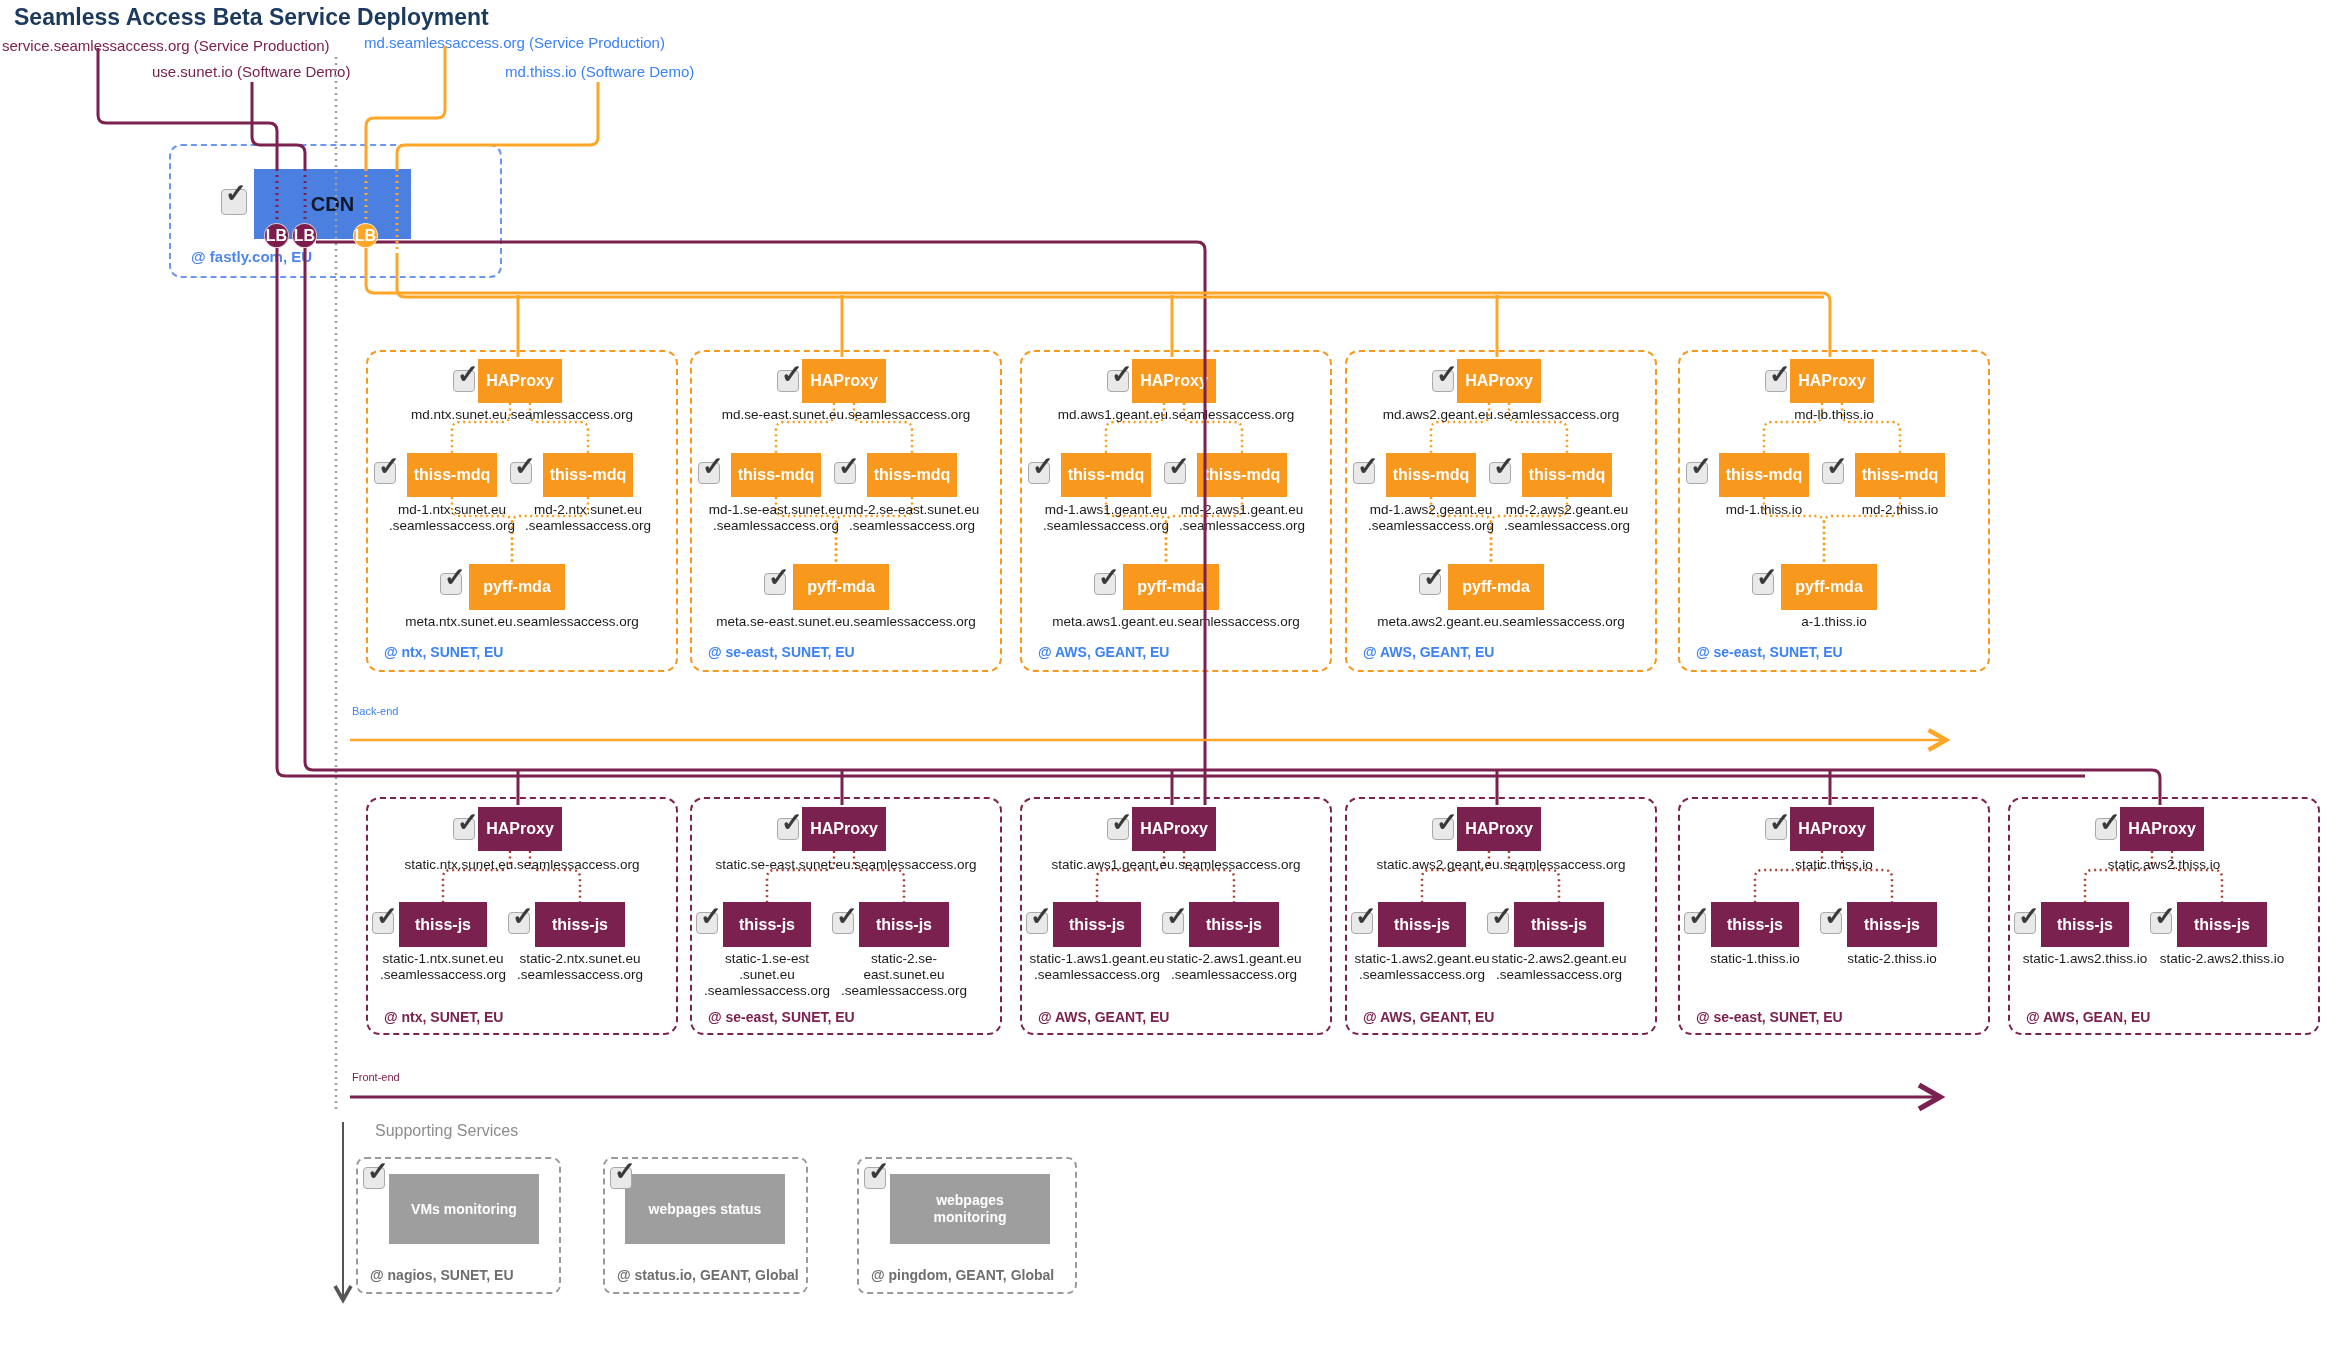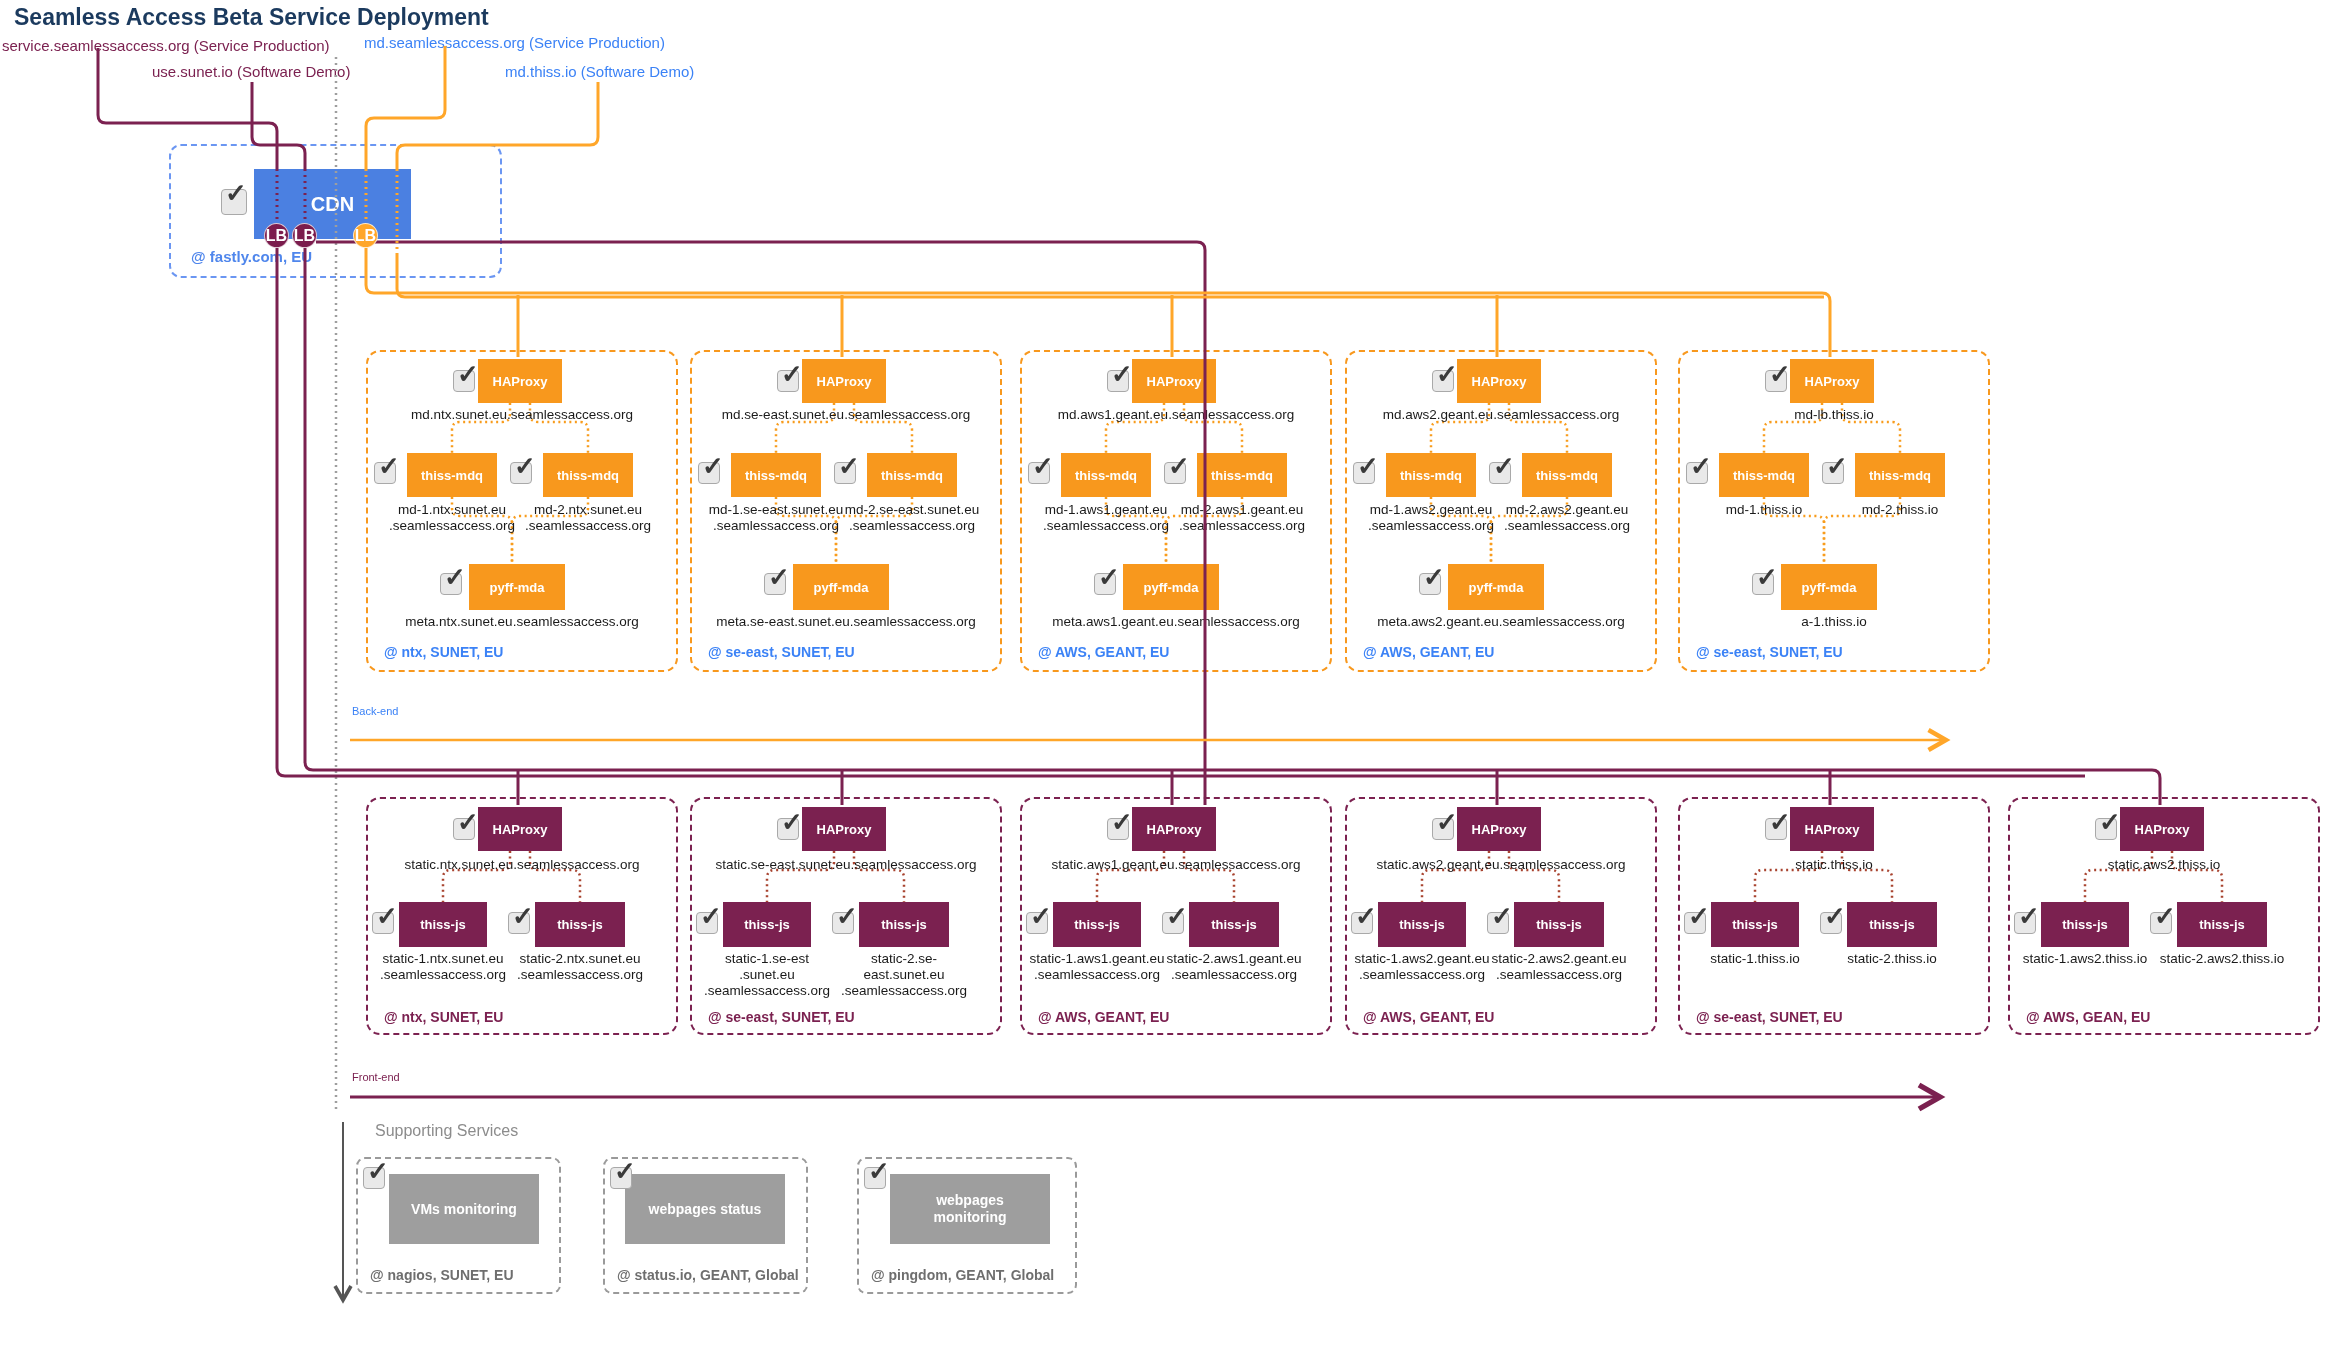--- a/index.html
+++ b/index.html
@@ -4,37 +4,37 @@
 <style>
   html,body{margin:0;padding:0;background:#fff;}
   #stage{position:relative;width:2345px;height:1355px;background:#fff;overflow:hidden;
          font-family:"Liberation Sans", sans-serif;}
   #page-title{position:absolute;left:14px;top:4px;font-size:23px;font-weight:bold;color:#1b3a5e;margin:0;}
   .toplabel{position:absolute;font-size:15px;white-space:nowrap;z-index:20;}
   .maroon-t{color:#7b2150;}
   .orange-t{color:#3b82f6;}
   
   .fastlybox{position:absolute;left:169px;top:144px;width:329px;height:130px;border:2.5px dashed #6b96f2;border-radius:12px;z-index:8;}
-  .cdnbox{position:absolute;left:254px;top:169px;width:157px;height:70px;background:#4b80e1;color:#ffffff;
+  .cdnbox{position:absolute;left:254px;top:169px;width:157px;height:70px;background:#4b80e1;color:#0f172a;
           font-weight:bold;font-size:20px;display:flex;align-items:center;justify-content:center;z-index:9;}
   .fastlylabel{position:absolute;left:191px;top:248px;font-size:15px;font-weight:bold;color:#4f86ec;z-index:9;}
   .lb{position:absolute;width:25px;height:25px;border-radius:50%;color:#fff;font-size:16px;font-weight:bold;
       display:flex;align-items:center;justify-content:center;z-index:50;border:1.5px solid rgba(255,255,255,.75);box-sizing:border-box;}
   .lb-maroon{background:#7b1c4d;}
   .lb-orange{background:#ffa629;}
   
   .cb{position:absolute;width:22px;height:22px;background:#e9e9e9;border:1.5px solid #a9a9a9;border-radius:4px;z-index:55;box-sizing:border-box;}
   .cb .tick{position:absolute;left:3px;top:-10px;font-size:26px;font-weight:bold;color:#3a3a3a;font-style:normal;line-height:1;}
   .cb-big{width:26px;height:26px;}
   
   .cluster{position:absolute;width:312px;box-sizing:border-box;border-radius:14px;z-index:10;}
   .be{height:322px;border:2.5px dashed #f8981d;}
   .fe{height:238px;border:2.5px dashed #7b2150;}
   .inwires{position:absolute;left:0;top:0;}
-  .node{position:absolute;color:#fff;font-weight:bold;font-size:13px;display:flex;align-items:center;justify-content:center;}
+  .node{position:absolute;color:#fff;font-weight:bold;font-size:16px;display:flex;align-items:center;justify-content:center;}
   .orange-node{background:#f8981d;}
   .maroon-node{background:#7b2150;}
   .host{position:absolute;font-size:13.5px;line-height:16px;color:#1a1a1a;text-align:center;white-space:pre-line;}
   .be .haproxy{left:110px;top:7px;width:84px;height:44px;}
   .be .haproxy-host{left:0;top:55px;width:100%;}
   .be .n1{left:39px;top:101px;width:90px;height:44px;}
   .be .n2{left:175px;top:101px;width:90px;height:44px;}
   .be .h1{left:6px;top:150px;width:156px;}
   .be .h2{left:142px;top:150px;width:156px;}
   .be .mda{left:101px;top:212px;width:96px;height:46px;}

